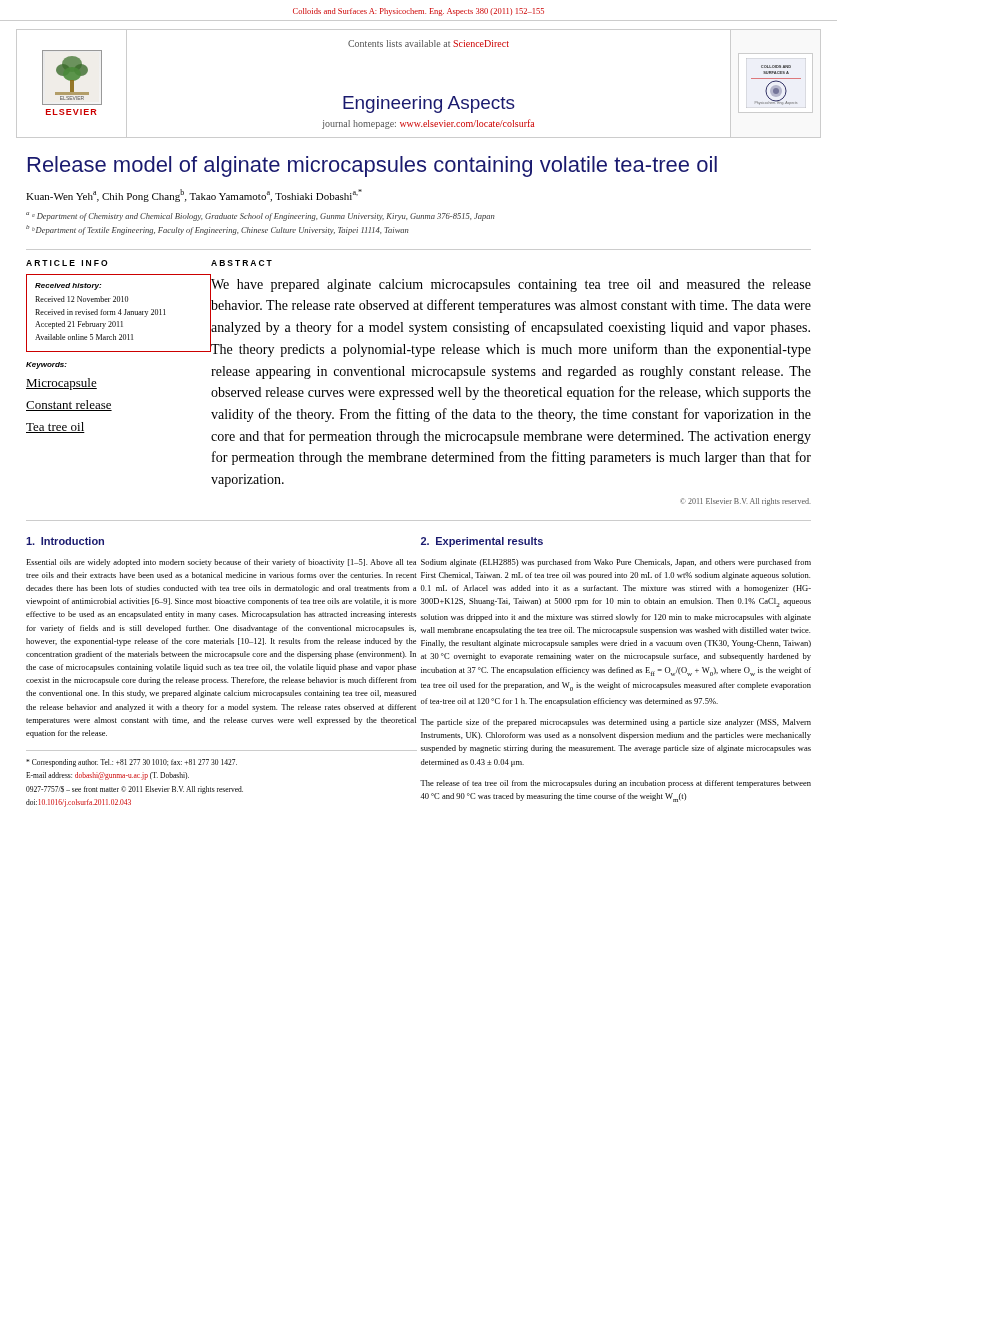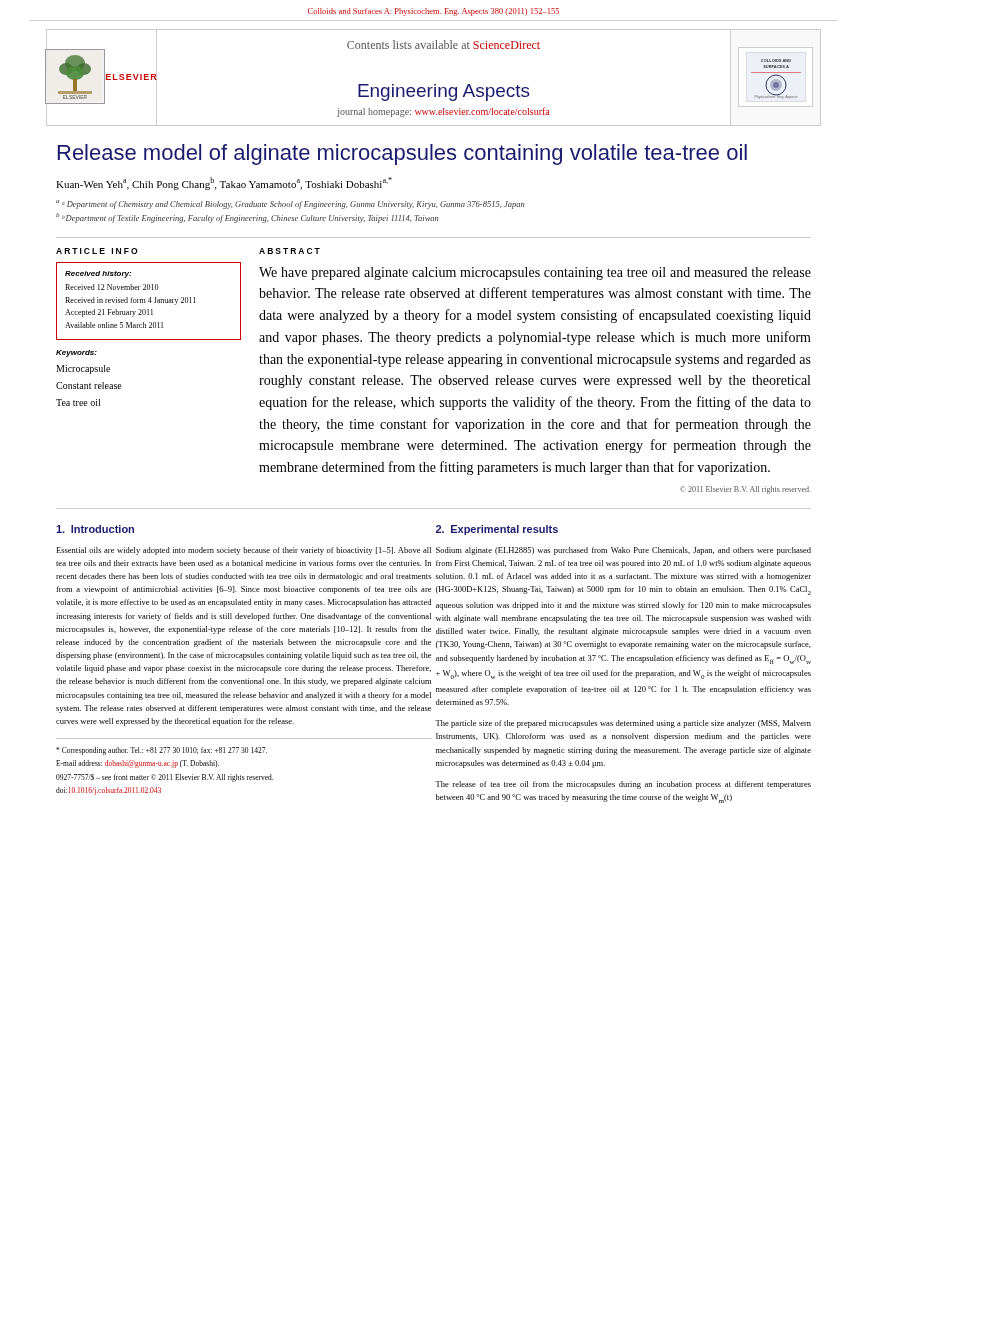--- a/index.html
+++ b/index.html
@@ -7,21 +7,20 @@
       font-family: "Times New Roman", Times, serif;
       font-size: 10px;
       background: #fff;
       color: #000;
       width: 992px;
       min-height: 1323px;
     }
     .page-wrapper {
       width: 837px;
       background: #fff;
-      padding-left: 30px;
     }
     
     .top-bar {
       background: #fff;
       text-align: center;
       padding: 6px 0 4px;
       font-size: 8.5px;
       color: #c00;
       border-bottom: 1px solid #ccc;
     }
@@ -37,21 +36,21 @@
       width: 110px;
       display: flex;
       align-items: center;
       justify-content: center;
       border-right: 1px solid #ccc;
       padding: 8px;
       background: #fff;
     }
     .elsevier-logo {
       display: flex;
-      flex-direction: row;
+      flex-direction: column;
       align-items: center;
       font-size: 7px;
       color: #000;
     }
     .elsevier-logo .logo-box {
       width: 60px;
       height: 55px;
       background: linear-gradient(135deg, #e8e8e8 0%, #f5f5f5 100%);
       border: 1px solid #999;
       display: flex;
@@ -72,23 +71,23 @@
       letter-spacing: 1px;
       font-family: Arial, sans-serif;
     }
     .journal-header-center {
       flex: 1;
       padding: 8px 12px;
       text-align: center;
       background: #fff;
     }
     .sciencedirect-line {
-      font-size: 12px;
+      font-size: 10px;
       color: #555;
-      margin-bottom: 4px;
+      margin-bottom: 20px;
     }
     .sciencedirect-line a {
       color: #c00;
       text-decoration: none;
     }
     .journal-title-main {
       font-size: 19px;
       font-weight: normal;
       color: #1a1a6e;
       font-family: Arial, sans-serif;
@@ -156,21 +155,20 @@
     .affiliations sup {
       font-size: 7px;
     }
     .divider {
       border: none;
       border-top: 1px solid #ccc;
       margin: 8px 0;
     }
     .two-col {
       display: flex;
-      gap: 18px;
       margin-bottom: 14px;
     }
     .article-info {
       width: 185px;
       flex-shrink: 0;
     }
     .article-info-title {
       font-size: 8.5px;
       font-weight: bold;
       letter-spacing: 2px;
@@ -202,23 +200,24 @@
     }
     .keywords-title {
       font-size: 8px;
       font-weight: bold;
       font-style: italic;
       color: #000;
       margin-bottom: 3px;
       font-family: Arial, sans-serif;
     }
     .keyword-item {
-      font-size: 10px;
+      font-size: 13px;
       color: #000;
       line-height: 1.7;
+      text-decoration: underline;
     }
     .abstract-section {
       flex: 1;
     }
     .abstract-title {
       font-size: 8.5px;
       font-weight: bold;
       letter-spacing: 2px;
       text-transform: uppercase;
       font-family: Arial, sans-serif;

